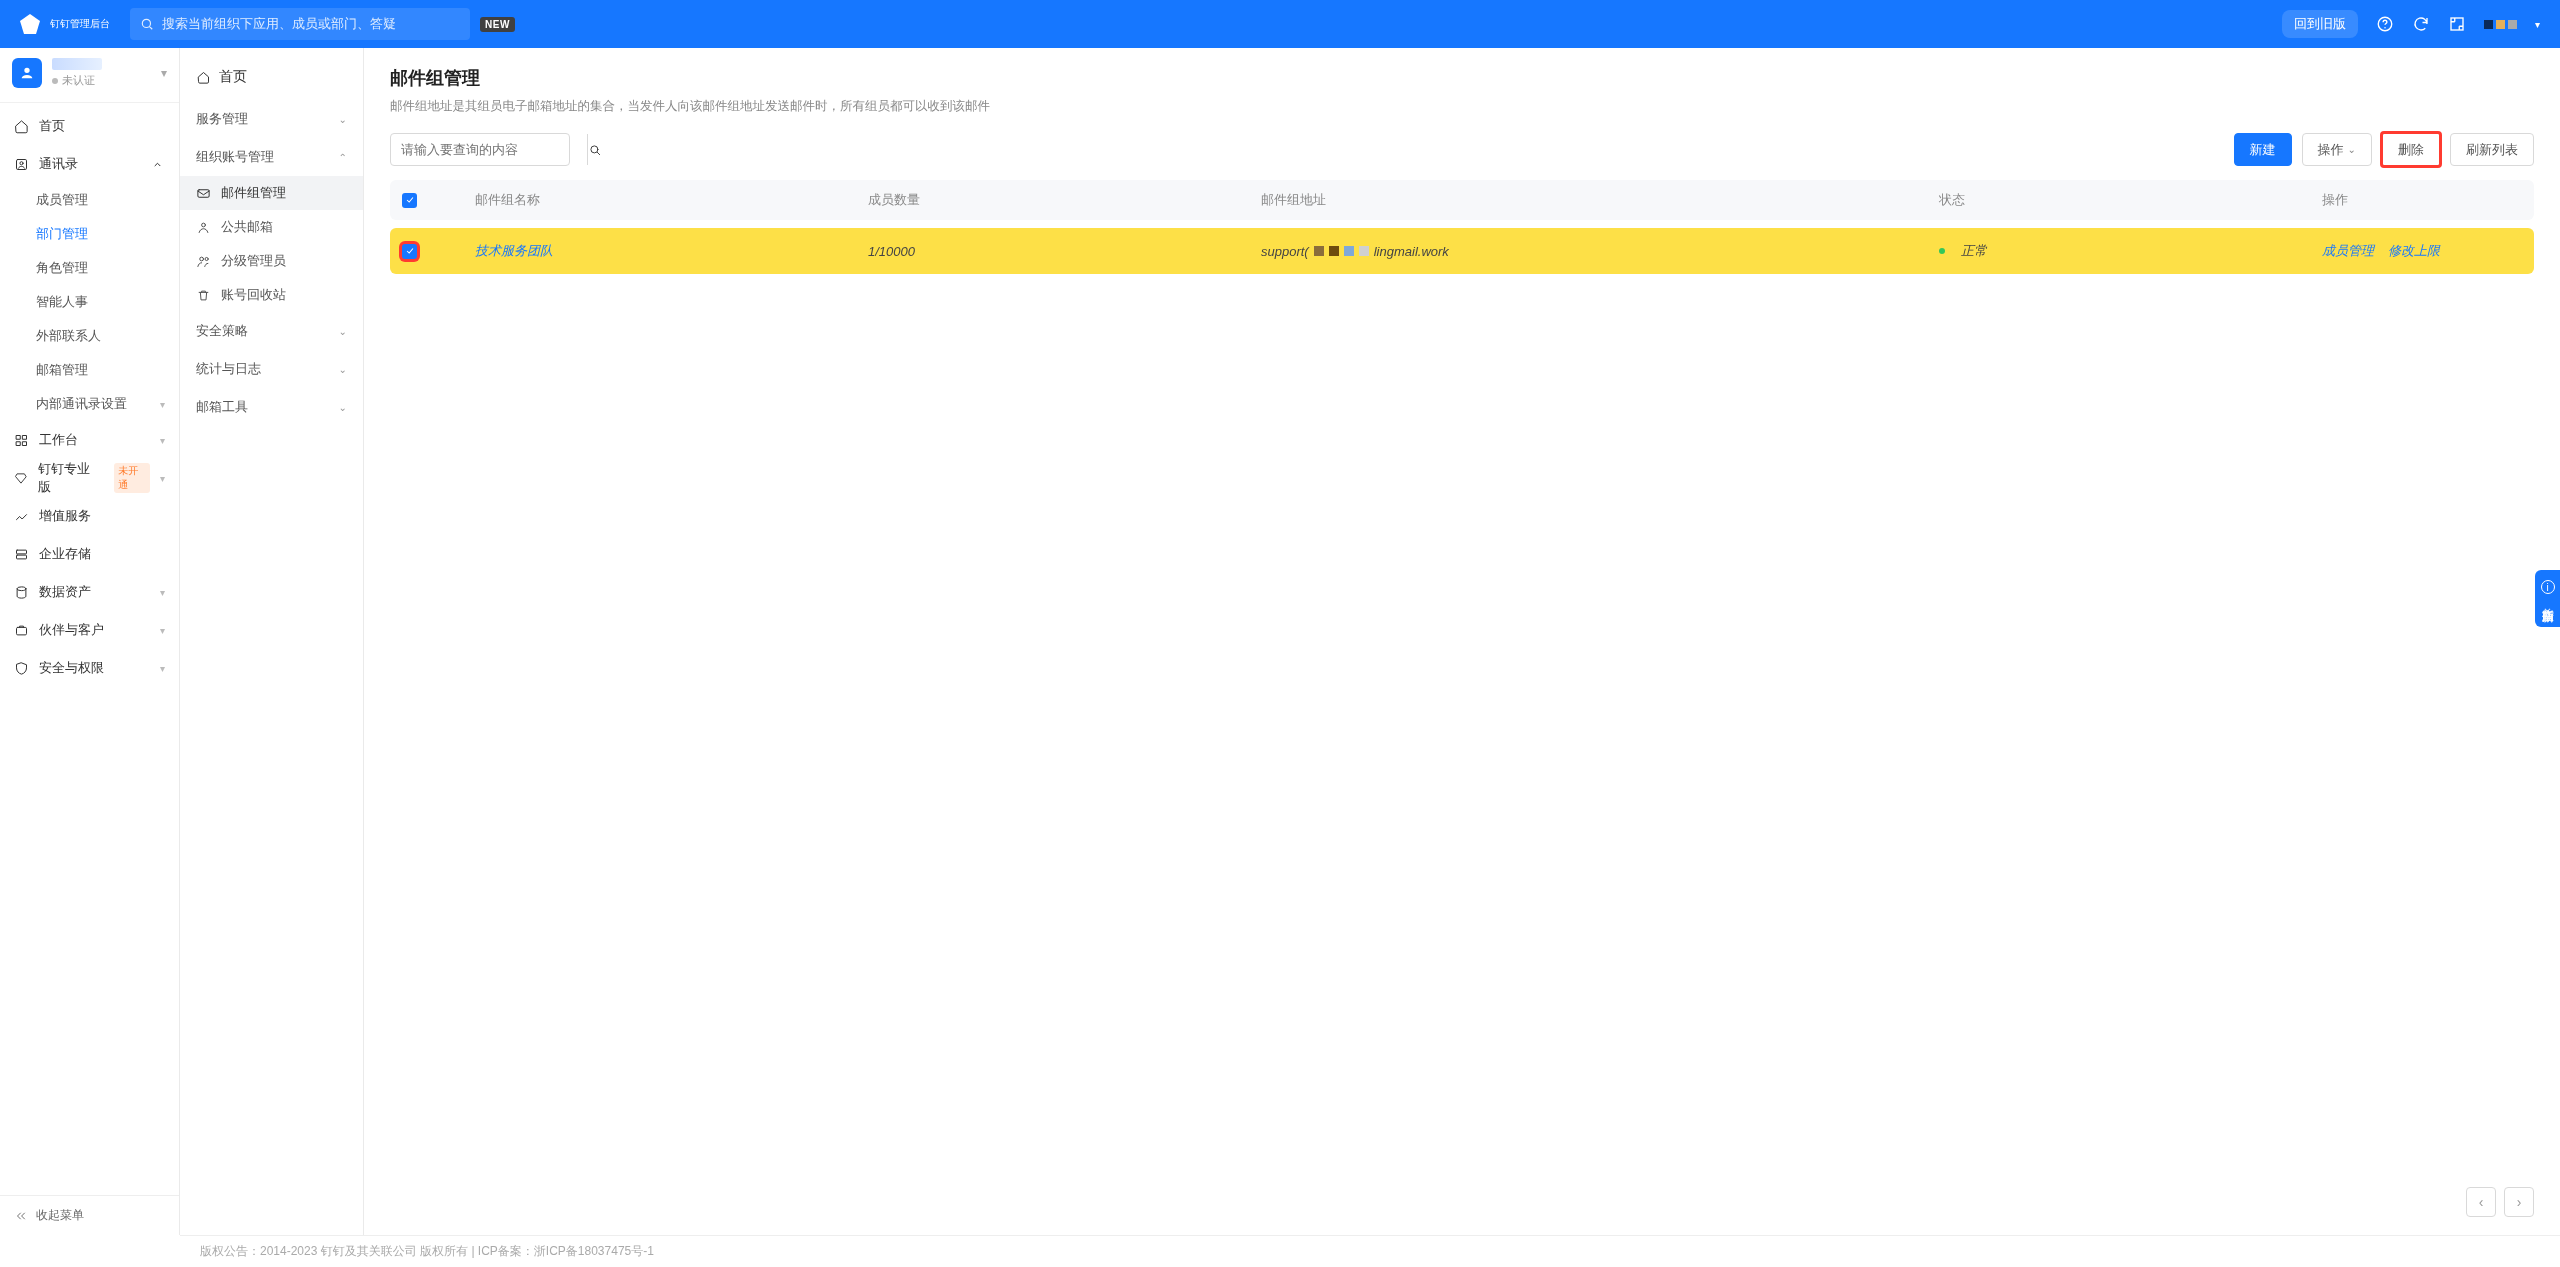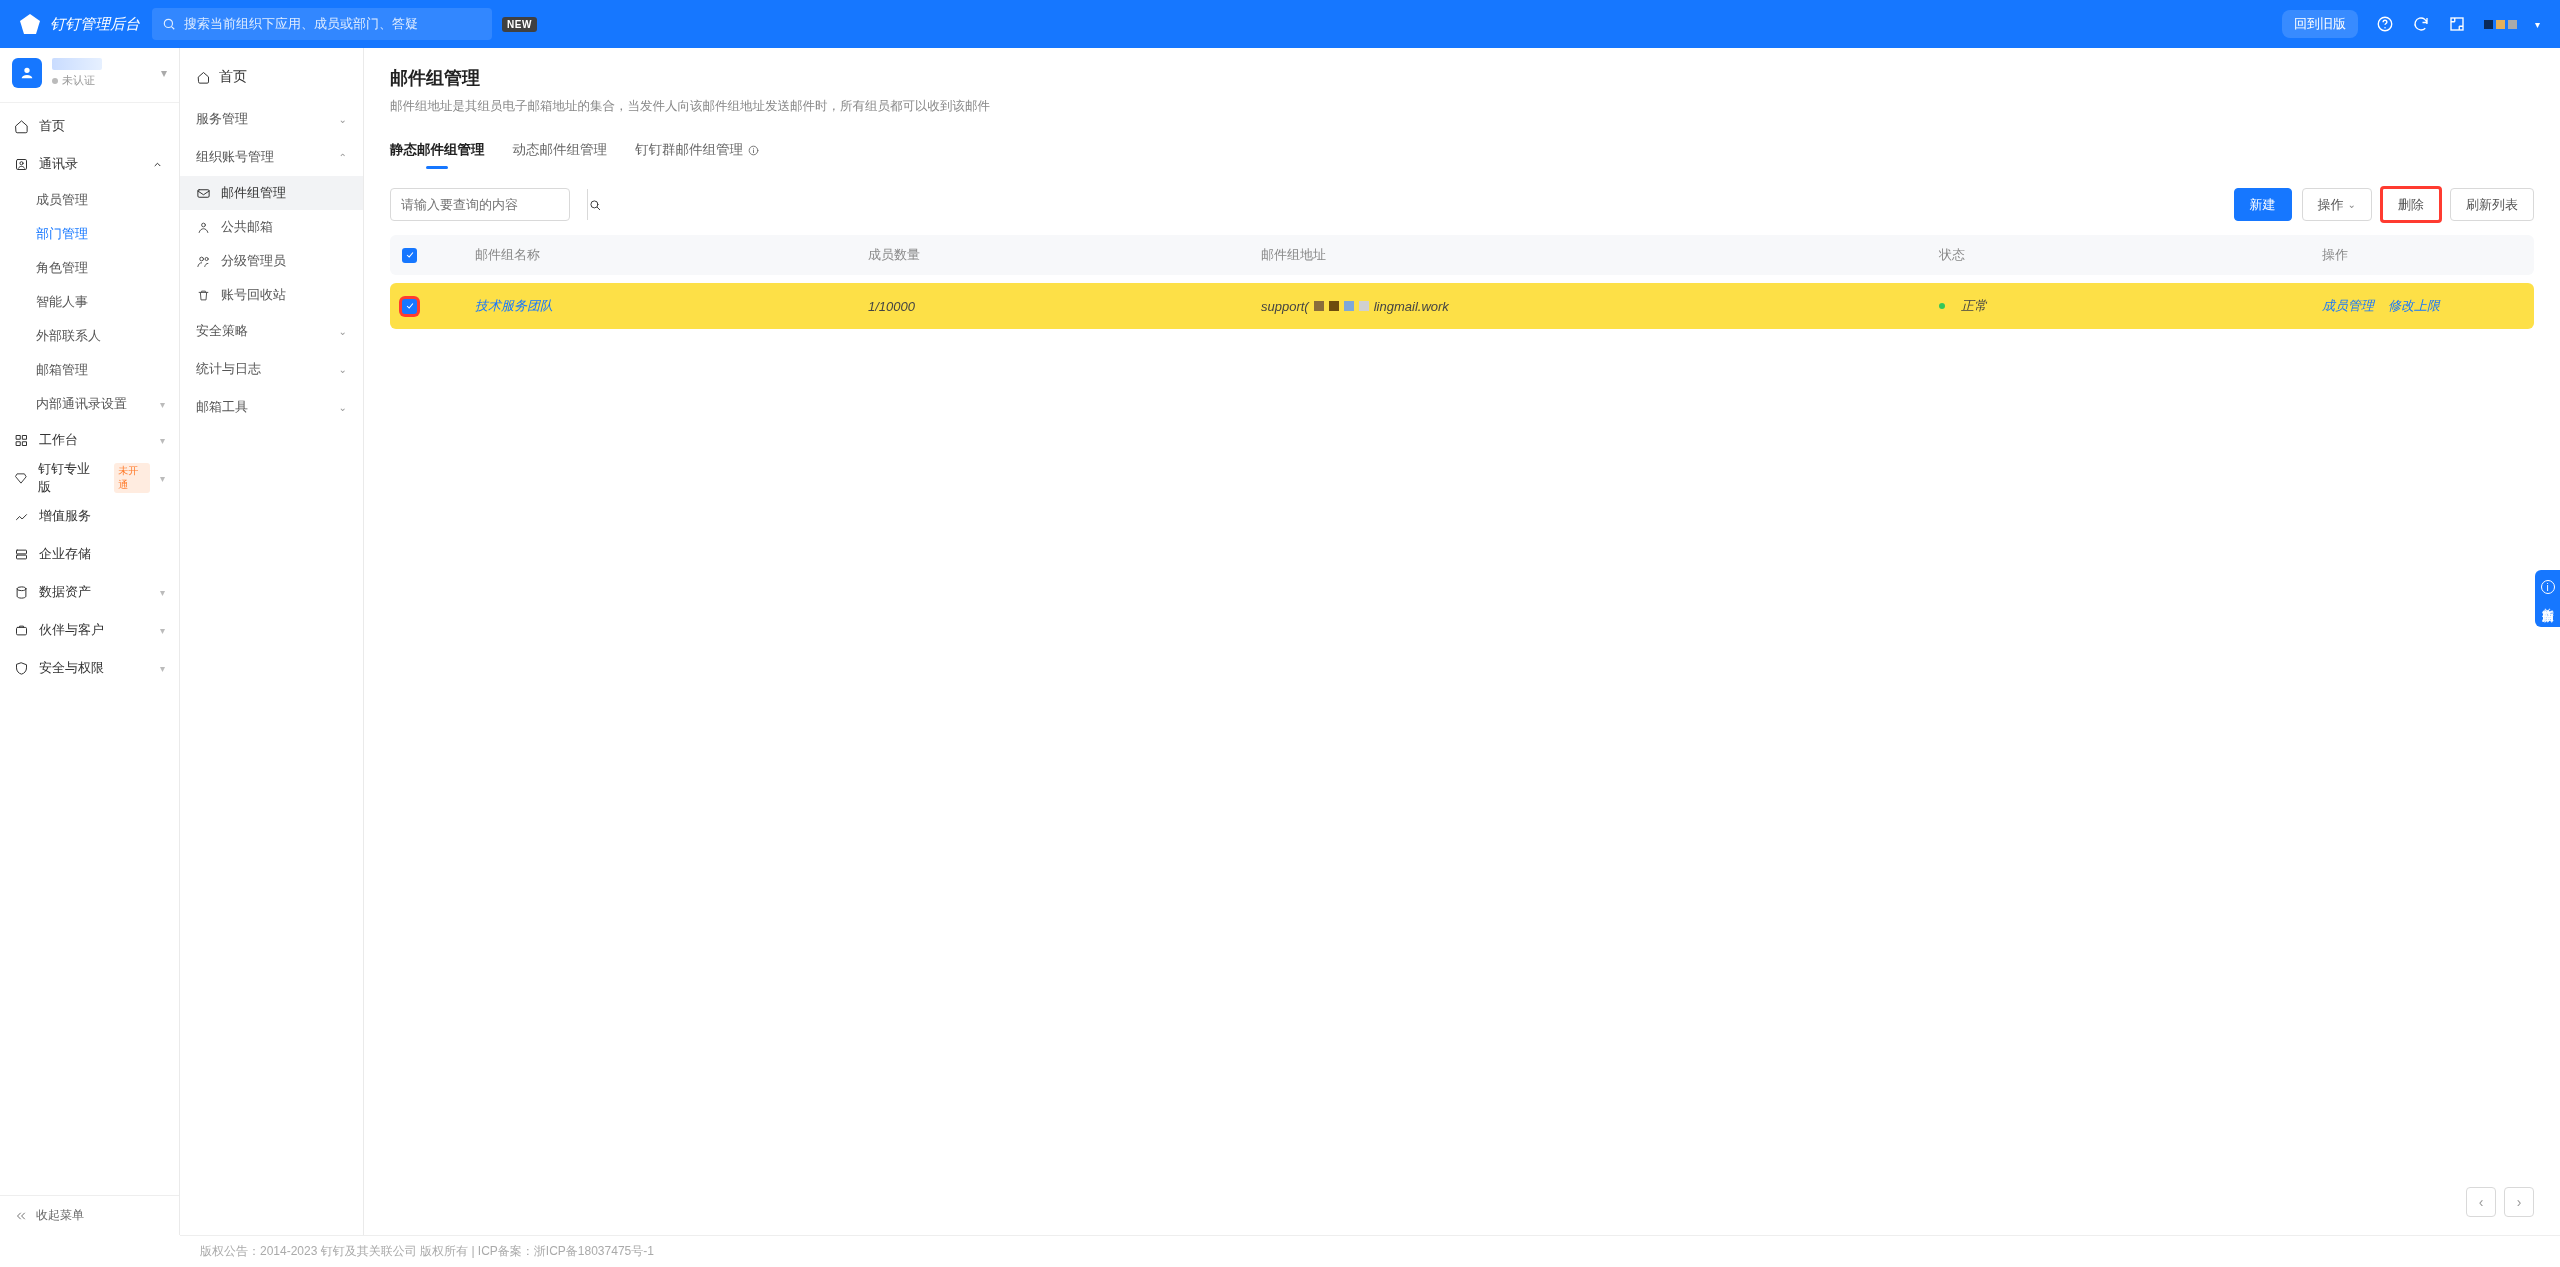--- a/index.html
+++ b/index.html
@@ -5,21 +5,21 @@
 * { margin:0; padding:0; box-sizing:border-box; }
 html,body { font-family: -apple-system, "PingFang SC","Microsoft YaHei",sans-serif; font-size:14px; color:#333; background:#fff; }
 body { width:2560px; height:1267px; position:relative; overflow:hidden; transform-origin:0 0; }
 
 
 .app { width:100%; height:100%; display:flex; flex-direction:column; }
 
 
 .topbar { background:#1677ff; height:48px; display:flex; align-items:center; padding:0 20px; color:#fff; }
 .logo { width:20px; height:20px; background:#fff; clip-path:polygon(50% 0,100% 35%,80% 100%,20% 100%,0 35%); margin-right:10px; }
-.apptitle { font-size:15px; margin-right:12px;font-style:italic; }
+.apptitle { font-size:10px; margin-right:20px; }
 .searchwrap { display:flex; align-items:center; background:rgba(255,255,255,.12); border-radius:4px; height:32px; padding:0 10px; width:340px; color:rgba(255,255,255,.85); font-size:13px; }
 .searchwrap svg.icon { width:14px; height:14px; margin-right:8px; fill:rgba(255,255,255,.85); }
 .badge-new { background:#404040; color:#fff; font-size:10px; font-weight:600; padding:2px 5px; border-radius:3px; margin-left:10px; letter-spacing:.5px; }
 .top-right { margin-left:auto; display:flex; align-items:center; gap:18px; }
 .btn-old  { background:rgba(255,255,255,.15); border-radius:8px; height:28px; padding:0 12px; display:flex; align-items:center; font-size:13px; color:#fff; }
 .topicon  { width:18px; height:18px; fill:rgba(255,255,255,.9); }
 .avatar-sq{ display:flex; gap:3px;}
 .avatar-sq span{ width:9px;height:9px; background:#0a2a5a;}
 .avatar-sq span:nth-child(2){ background:#e6b05a; }
 .avatar-sq span:nth-child(3){ background:#aaa; }
@@ -326,36 +326,20 @@
        <div class="mid-sec">
           <span>邮箱工具</span>
           <span class="caret">⌄</span>
         </div>
     </div>
 
     <div class="main">
        <div class="page-title">邮件组管理</div>
        <div class="page-desc">邮件组地址是其组员电子邮箱地址的集合，当发件人向该邮件组地址发送邮件时，所有组员都可以收到该邮件</div>
 
-       <div class="tabs">
-         <div class="tab active">
-            <span>静态邮件组管理</span>
-            <span class="underline"></span>
-          </div>
-         <div class="tab">
-            <span>动态邮件组管理</span>
-          </div>
-         <div class="tab">
-            <span>钉钉群邮件组管理</span>
-           <svg class="stroke-only" viewBox="0 0 24 24">
-              <circle cx="12" cy="12" r="8"></circle>
-              <path d="M12 8v.01M12 11v5"></path>
-            </svg>
-         </div>
-       </div>
 
        <div class="toolbar">
          <div class="searchbox">
            <input placeholder="请输入要查询的内容" style="">
            <div class="sbtn">
               <svg class="stroke-only" viewBox="0 0 24 24">
                 <circle cx="11" cy="11" r="6"></circle>
                 <path d="M20 20l-4-4"></path>
               </svg>
             </div>

